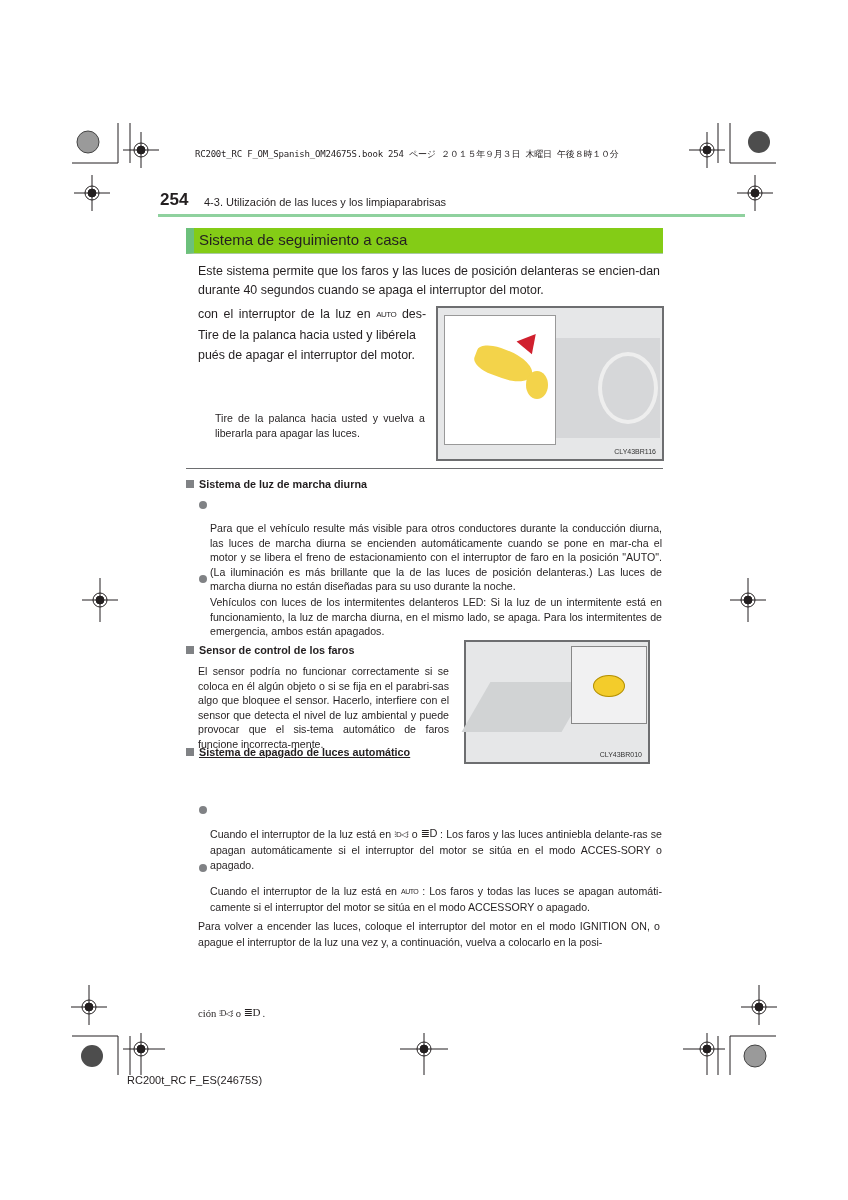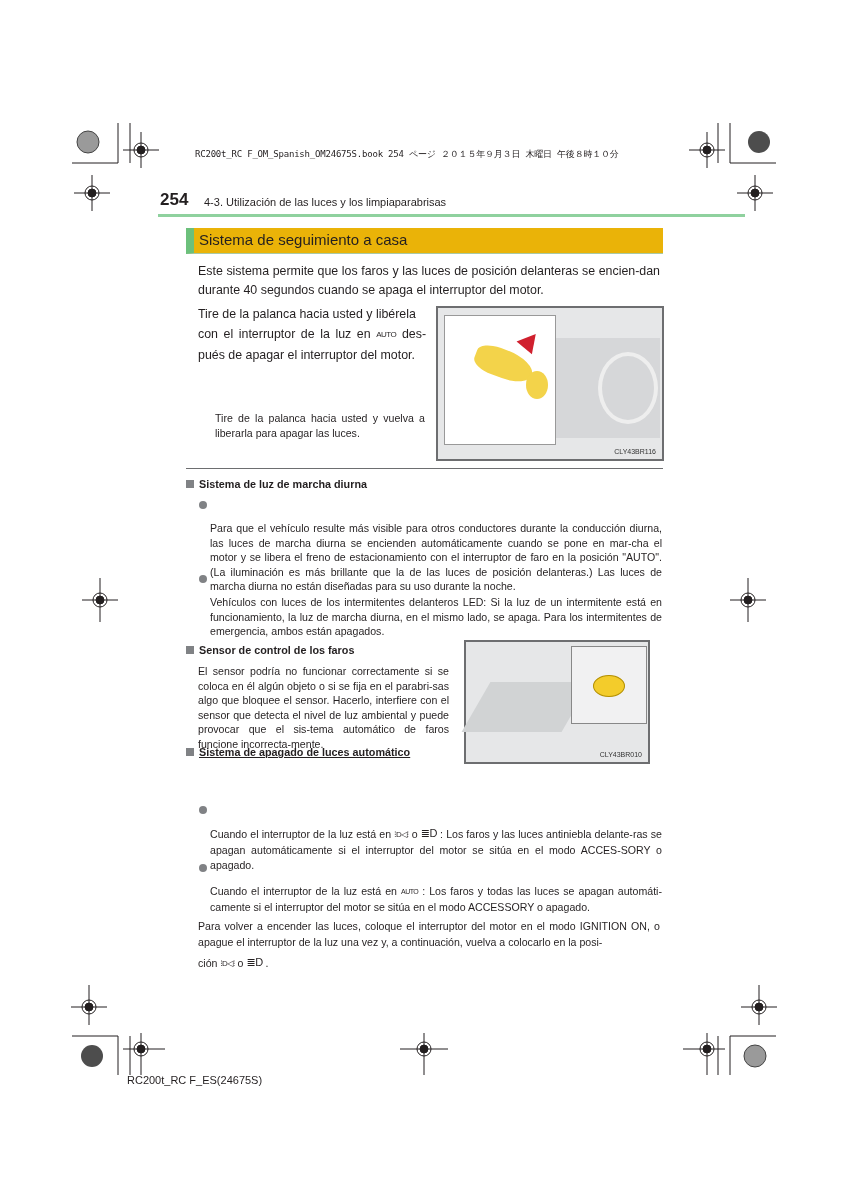--- a/index.html
+++ b/index.html
@@ -3,21 +3,21 @@
 <meta charset="utf-8">
 <style>
   html, body { margin: 0; padding: 0; background: #ffffff; }
   body { width: 848px; height: 1200px; position: relative; overflow: hidden;
          font-family: "Liberation Sans", sans-serif; color: #231f20; }
   .abs { position: absolute; }
   .header-meta { position: absolute; left: 158px; top: 148px; font-family: "DejaVu Sans Mono", monospace; font-size: 9px; letter-spacing: -0.2px; color: #231f20; white-space: nowrap; padding-left: 37px; }
   .page-num { position: absolute; left: 160px; top: 190px; font-size: 17px; font-weight: bold; text-align: center; }
   .chapter { position: absolute; left: 204px; top: 196px; font-size: 11px; }
   .green-rule { position: absolute; left: 158px; top: 214px; width: 587px; height: 3px; background: #8fd19e; }
-  .section-title { position: absolute; left: 186px; top: 228px; width: 477px; height: 26px; background: #eab308; border-left: 8px solid #6cc07b; border-bottom: 1px solid #a9c9a4; box-sizing: border-box; }
+  .section-title { position: absolute; left: 186px; top: 228px; width: 477px; height: 26px; background: #84cc16; border-left: 8px solid #6cc07b; border-bottom: 1px solid #a9c9a4; box-sizing: border-box; }
   .section-title span { position: absolute; left: 5px; top: 3px; font-size: 15px; }
   .p { position: absolute; font-size: 12.4px; line-height: 19px; text-align: justify; }
   .small { font-size: 10.6px; line-height: 14.5px; text-align: justify; position: absolute; margin-top: 24px; }
   .figure { position: absolute; border: 2px solid #6d6e70; background: #e6e7e8; box-sizing: border-box; }
   .fig-code { position: absolute; right: 6px; bottom: 4px; font-size: 7px; color: #333; }
   .divider { position: absolute; left: 186px; top: 468px; width: 477px; height: 1px; background: #6d6e70; }
   .sub-head { position: absolute; font-size: 10.8px; font-weight: bold; left: 186px; }
   .sub-head .sq { display: inline-block; width: 8px; height: 8px; background: #808285; margin-right: 5px; vertical-align: 0px; }
   .bullet-dot { position: absolute; width: 8px; height: 8px; border-radius: 50%; background: #808285; }
   .icon-inline { display: inline-block; font-size: 8px; vertical-align: 1px; letter-spacing: -0.5px; }
@@ -125,26 +125,26 @@
 <div class="chapter">4-3. Utilización de las luces y los limpiaparabrisas</div>
 <div class="green-rule"></div>
 
 <div class="section-title">
   <span>Sistema de seguimiento a casa</span>
 </div>
 
 <div class="p" style="left:198px; top:262px; width:462px;">Este sistema permite que los faros y las luces de posición delanteras se encien-dan durante 40 segundos cuando se apaga el interruptor del motor.</div>
 
 <div class="p" style="left:198px; top:304px; width:228px; line-height:20px;">
-  <div style="text-align:justify;">Tire de la palanca hacia usted y libérela</div>
   <div style="text-align:justify; text-align-last:justify;">
     <span>con el interruptor de la luz en</span>
     <span class="icon-inline">AUTO</span>
     <span>des-</span>
   </div>
+  <div style="text-align:justify;">Tire de la palanca hacia usted y libérela</div>
   <div style="width:228px;">pués de apagar el interruptor del motor.</div>
 </div>
 
 <div class="small" style="left:215px; top:387px; width:210px;">Tire de la palanca hacia usted y vuelva a liberarla para apagar las luces.</div>
 
 <div class="figure" style="left:436px; top:306px; width:228px; height:155px;">
   <div class="abs" style="left:6px; top:7px; width:110px; height:128px; background:#fff; border:1px solid #999;"></div>
   <div class="abs" style="left:36px; top:42px; width:60px; height:28px; background:#f3d34a; border-radius:40% 60% 50% 40%; transform:rotate(20deg);"></div>
   <div class="abs" style="left:88px; top:63px; width:22px; height:28px; background:#f3d34a; border-radius:50%;"></div>
   <div class="abs" style="left:82px; top:24px; width:0; height:0; border-left:10px solid transparent; border-right:10px solid transparent; border-bottom:18px solid #d0202e; transform:rotate(40deg);"></div>
@@ -188,21 +188,21 @@
 <div class="bullet-dot" style="left:199px; top:864px;"></div>
 <div class="small" style="left:210px; top:860px; width:452px; line-height:15.5px;">
   <span>Cuando el interruptor de la luz está en</span>
   <span class="icon-inline" style="font-size:7px;">AUTO</span>
   <span>: Los faros y todas las luces se apagan automáti-camente si el interruptor del motor se sitúa en el modo ACCESSORY o apagado.</span>
 </div>
 
 <div class="small" style="left:198px; top:894px; width:462px; line-height:16px;">
   <span>Para volver a encender las luces, coloque el interruptor del motor en el modo IGNITION ON, o apague el interruptor de la luz una vez y, a continuación, vuelva a colocarlo en la posi-</span>
 </div>
-<div class="small" style="left:198px; top:931px; width:200px;">
+<div class="small" style="left:198px; top:981px; width:200px;font-family:Liberation Serif, serif;">
   <span>ción</span>
   <span class="icon-inline">⁝D◁⁝</span>
   <span>o</span>
   <span class="icon-inline" style="font-size:11px;">≣D</span>
   <span>.</span>
 </div>
 
 <div class="footer">RC200t_RC F_ES(24675S)</div>
 
 </body></html>

